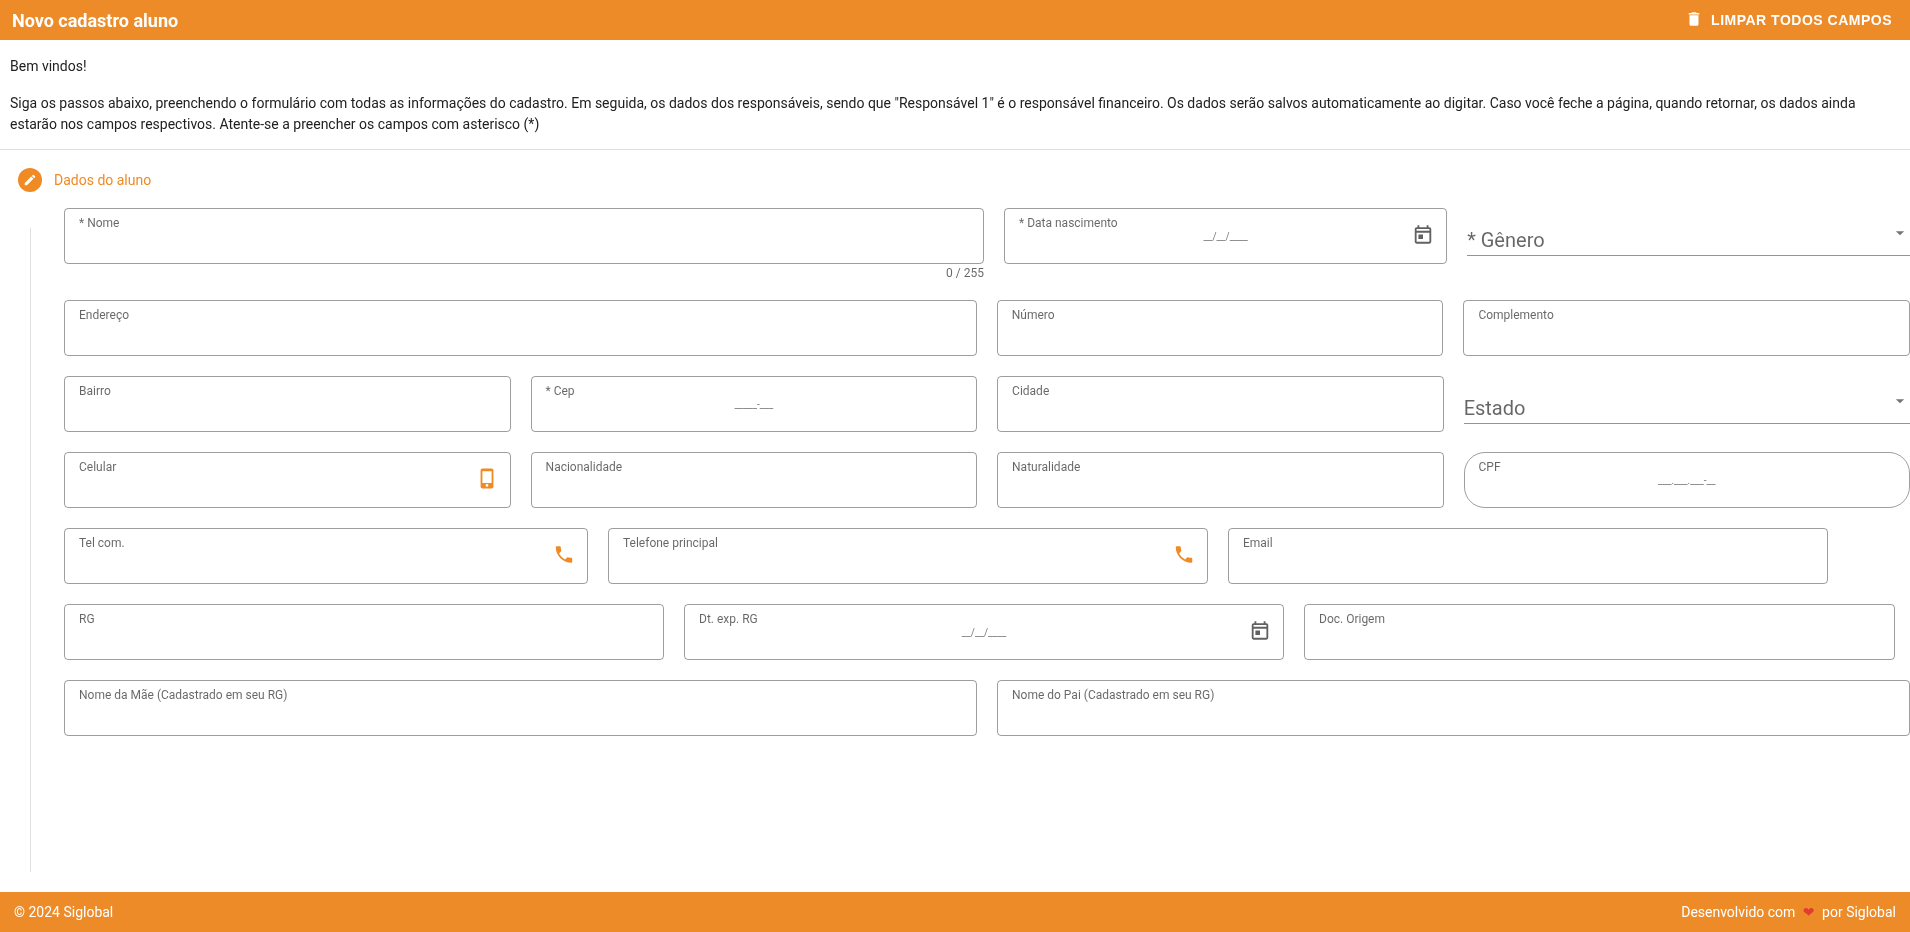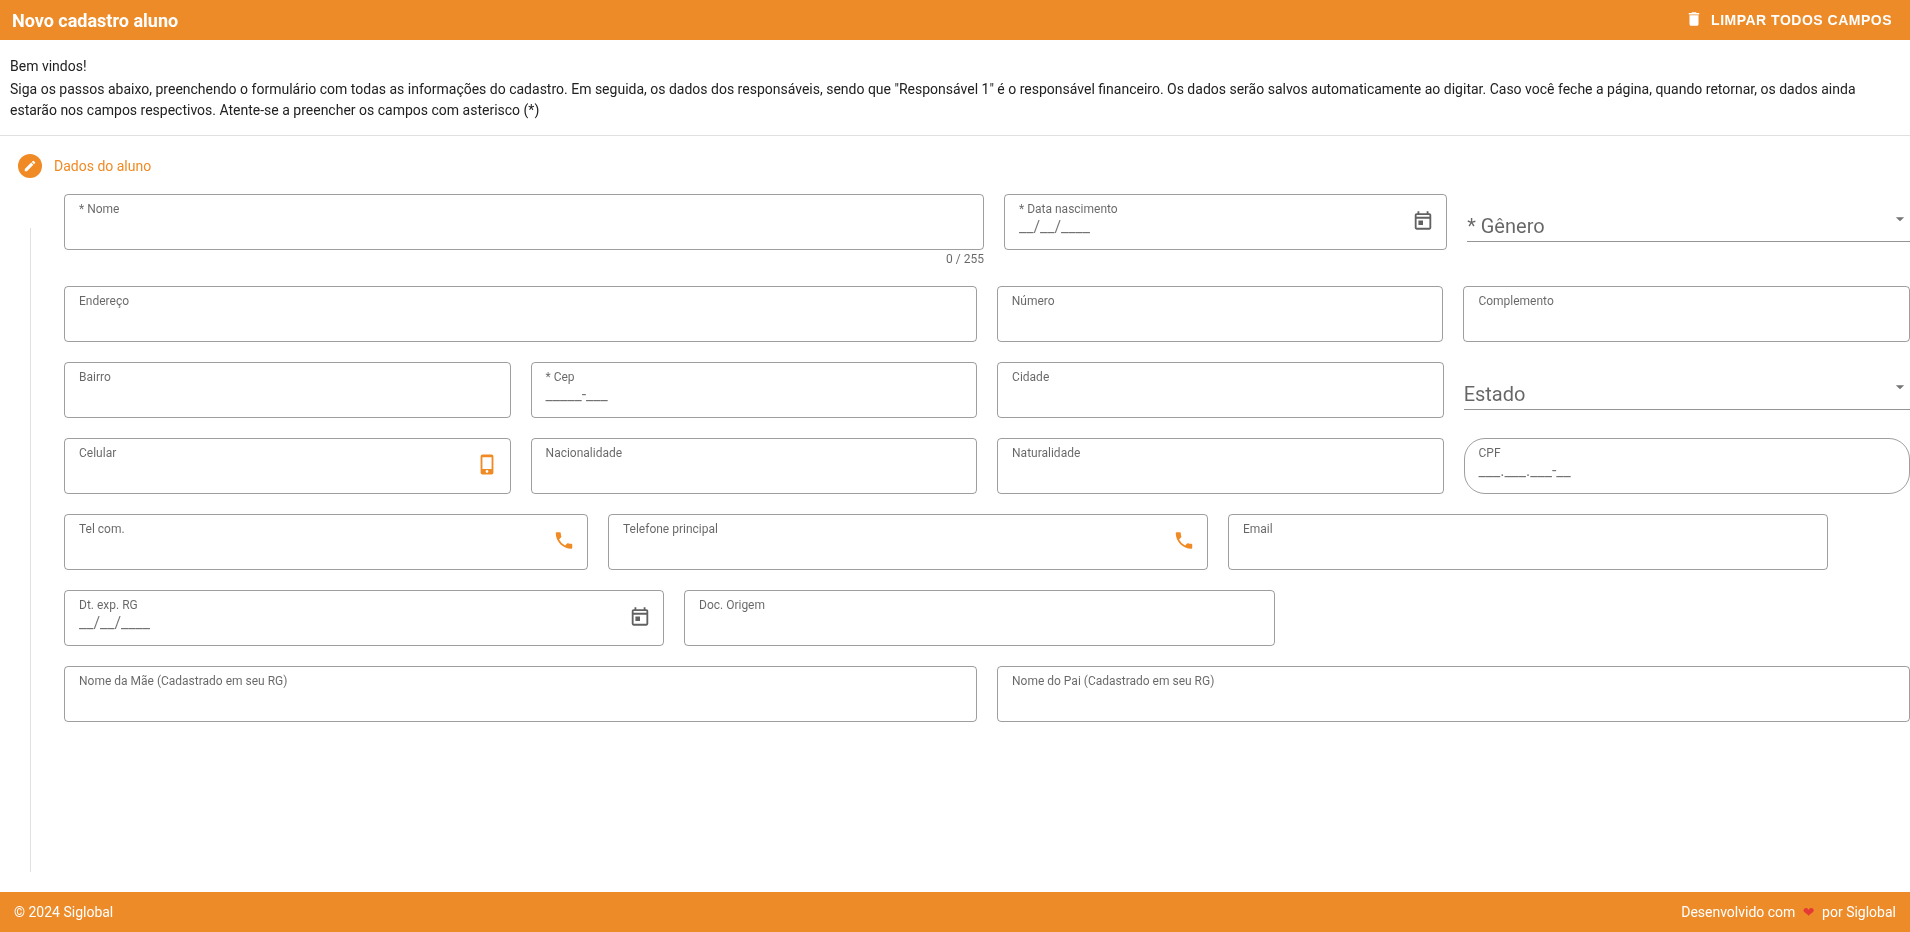--- a/index.html
+++ b/index.html
@@ -39,21 +39,21 @@
     cursor: pointer;
     letter-spacing: .5px;
   }
   .clear-btn svg { fill: #fff; }
   .intro {
     padding: 16px 10px 14px 10px;
     font-size: 14px;
     line-height: 1.5;
     border-bottom: 1px solid #e0e0e0;
   }
-  .intro .welcome { margin-bottom: 2px; }
+  .intro .welcome { margin-bottom: 16px; }
   .section-head {
     display: flex;
     align-items: center;
     gap: 12px;
     padding: 18px 18px 4px 18px;
   }
   .section-icon {
     width: 24px; height: 24px;
     border-radius: 50%;
     background: #f08a24;
@@ -87,23 +87,24 @@
   }
   .field-label {
     position: absolute;
     top: 7px;
     left: 14px;
     font-size: 12px;
     color: rgba(0,0,0,0.6);
     pointer-events: none;
   }
   .field-mask {
-    font-size: 16px;
+    font-size: 10px;
     color: rgba(0,0,0,0.55);
     margin-top: 4px;
+    text-align: center;
   }
   .field-icon {
     position: absolute;
     right: 12px;
     top: 50%;
     transform: translateY(-50%);
   }
   .field-icon svg { width: 22px; height: 22px; }
   .icon-orange svg { fill: #f08a24; }
   .icon-grey svg { fill: #616161; }
@@ -295,20 +296,23 @@
             <path d="M6.62 10.79a15.05 15.05 0 0 0 6.59 6.59l2.2-2.2a1 1 0 0 1 1.02-.24c1.12.37 2.33.57 3.57.57a1 1 0 0 1 1 1V20a1 1 0 0 1-1 1C10.85 21 3 13.15 3 4a1 1 0 0 1 1-1h3.5a1 1 0 0 1 1 1c0 1.24.2 2.45.57 3.57a1 1 0 0 1-.24 1.02l-2.21 2.2z"></path>
           </svg>
       </span>
     </div>
     <div class="field w-email">
       <span class="field-label">Email</span>
     </div>
   </div>
 
   <div class="row">
+    <div class="field w-rg">
+      <span class="field-label">RG</span>
+    </div>
     <div class="field w-dtexp">
       <span class="field-label">Dt. exp. RG</span>
       <div class="field-mask">__/__/____</div>
       <span class="field-icon icon-grey">
         <svg viewBox="0 0 24 24">
             <path d="M19 4h-1V2h-2v2H8V2H6v2H5a2 2 0 0 0-2 2v14a2 2 0 0 0 2 2h14a2 2 0 0 0 2-2V6a2 2 0 0 0-2-2zm0 16H5V10h14v10zM5 8V6h14v2H5zm2 4h5v5H7v-5z"></path>
           </svg>
       </span>
     </div>
     <div class="field w-doc">

